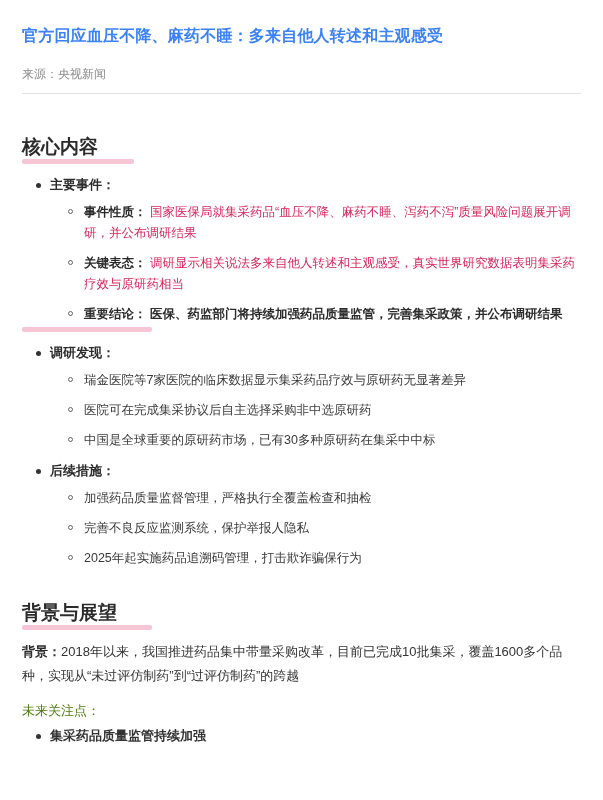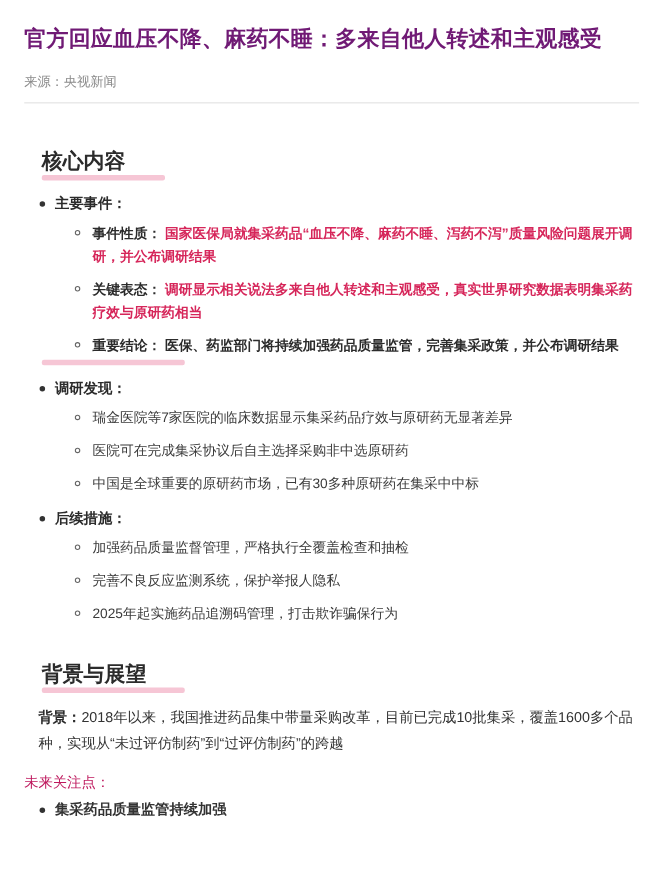--- a/index.html
+++ b/index.html
@@ -13,24 +13,24 @@
     font-family: "Liberation Sans", sans-serif;
     color: #333333;
     -webkit-font-smoothing: antialiased;
   }
   .page {
     width: 603px;
     box-sizing: border-box;
     padding: 20px 22px 24px 22px;
   }
   .title {
-    font-size: 20px;
+    font-size: 16px;
     line-height: 32px;
     font-weight: bold;
-    color: #701a75;
+    color: #3b82f6;
     margin: 0 0 14px 0;
     letter-spacing: 0.2px;
   }
   .source {
     font-size: 12px;
     color: #8b8b8b;
     margin: 0 0 10px 0;
   }
   .rule {
     border: none;
@@ -41,21 +41,20 @@
     font-size: 19px;
     font-weight: bold;
     color: #2b2b2b;
     margin: 22px 0 4px 0;
     display: inline-block;
     position: relative;
     padding-bottom: 2px;
   }
   .section-wrap {
     margin-bottom: 10px;
-    margin-left: 16px;
   }
   .section-underline {
     height: 5px;
     background: #f6c6d5;
     margin-top: -7px;
     border-radius: 2px;
   }
   ul.level1 {
     list-style: none;
     margin: 6px 0 0 0;
@@ -108,35 +107,35 @@
     border: 1px solid #666666;
     background: transparent;
     box-sizing: border-box;
   }
   .key {
     font-weight: bold;
     color: #2b2b2b;
   }
   .hl {
     color: #d6265a;
-    font-weight: bold;
+    font-weight: normal;
   }
   .para {
     font-size: 13px;
     line-height: 24px;
     color: #333333;
-    margin: 10px 0 4px 13px;
+    margin: 10px 0 4px 0;
   }
   .para .lbl {
     font-weight: bold;
     color: #2b2b2b;
   }
   .sub-head {
     font-size: 13px;
-    color: #be185d;
+    color: #4d7c0f;
     margin: 14px 0 2px 0;
   }
   ul.plain {
     list-style: none;
     margin: 6px 0 0 0;
     padding-left: 14px;
     font-weight: bold;
   }
   ul.plain > li {
     position: relative;

